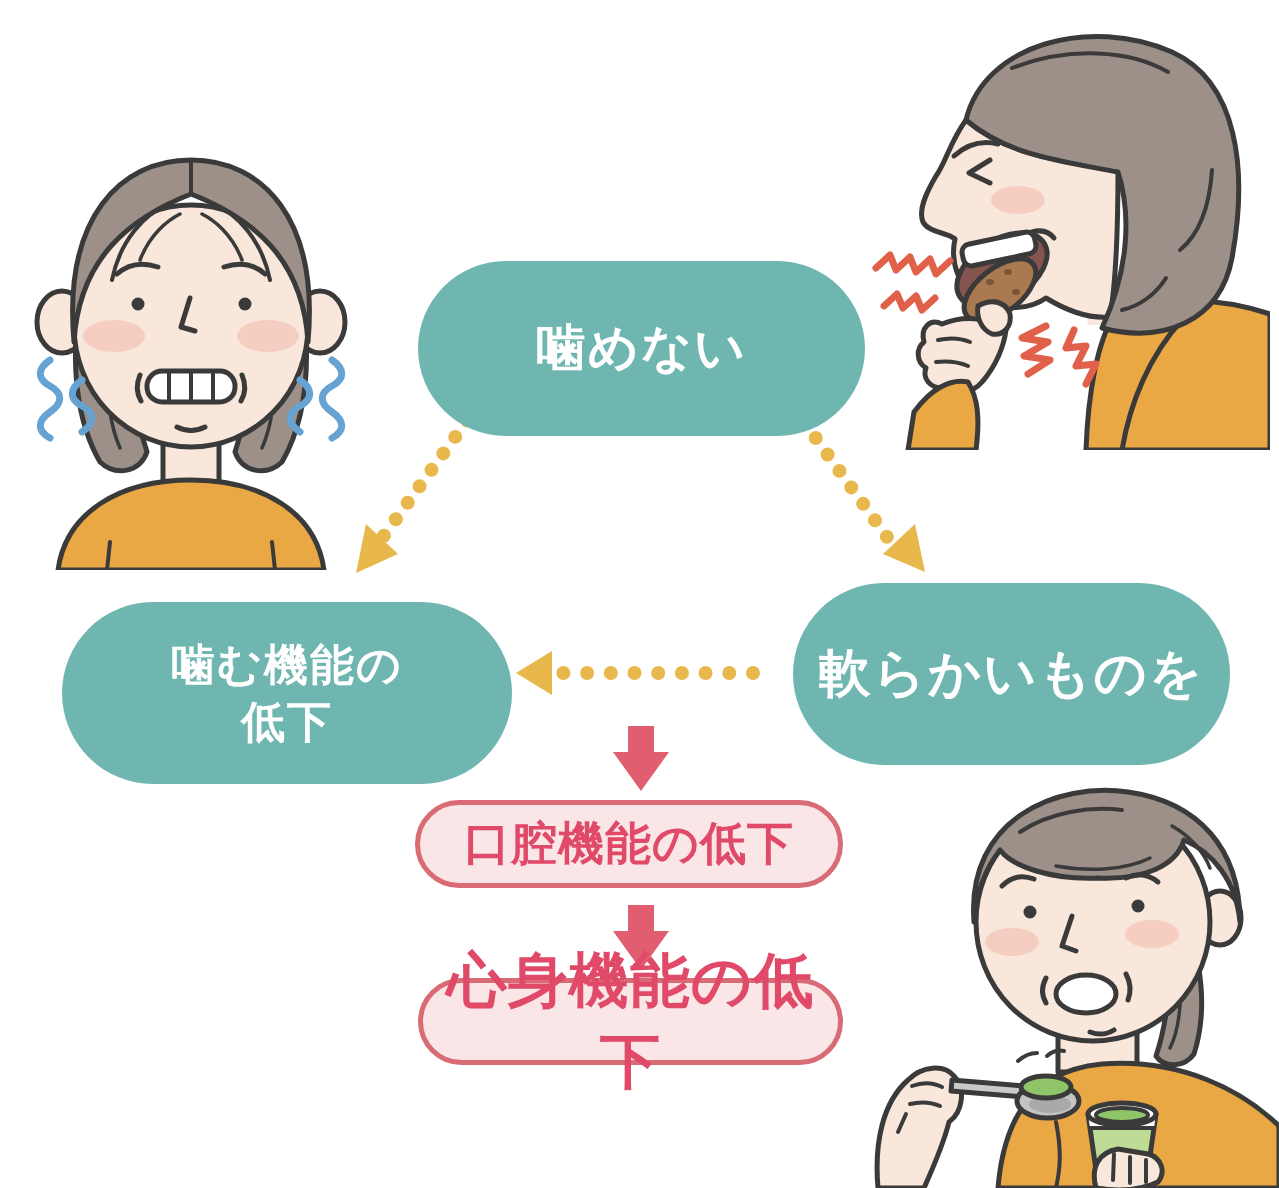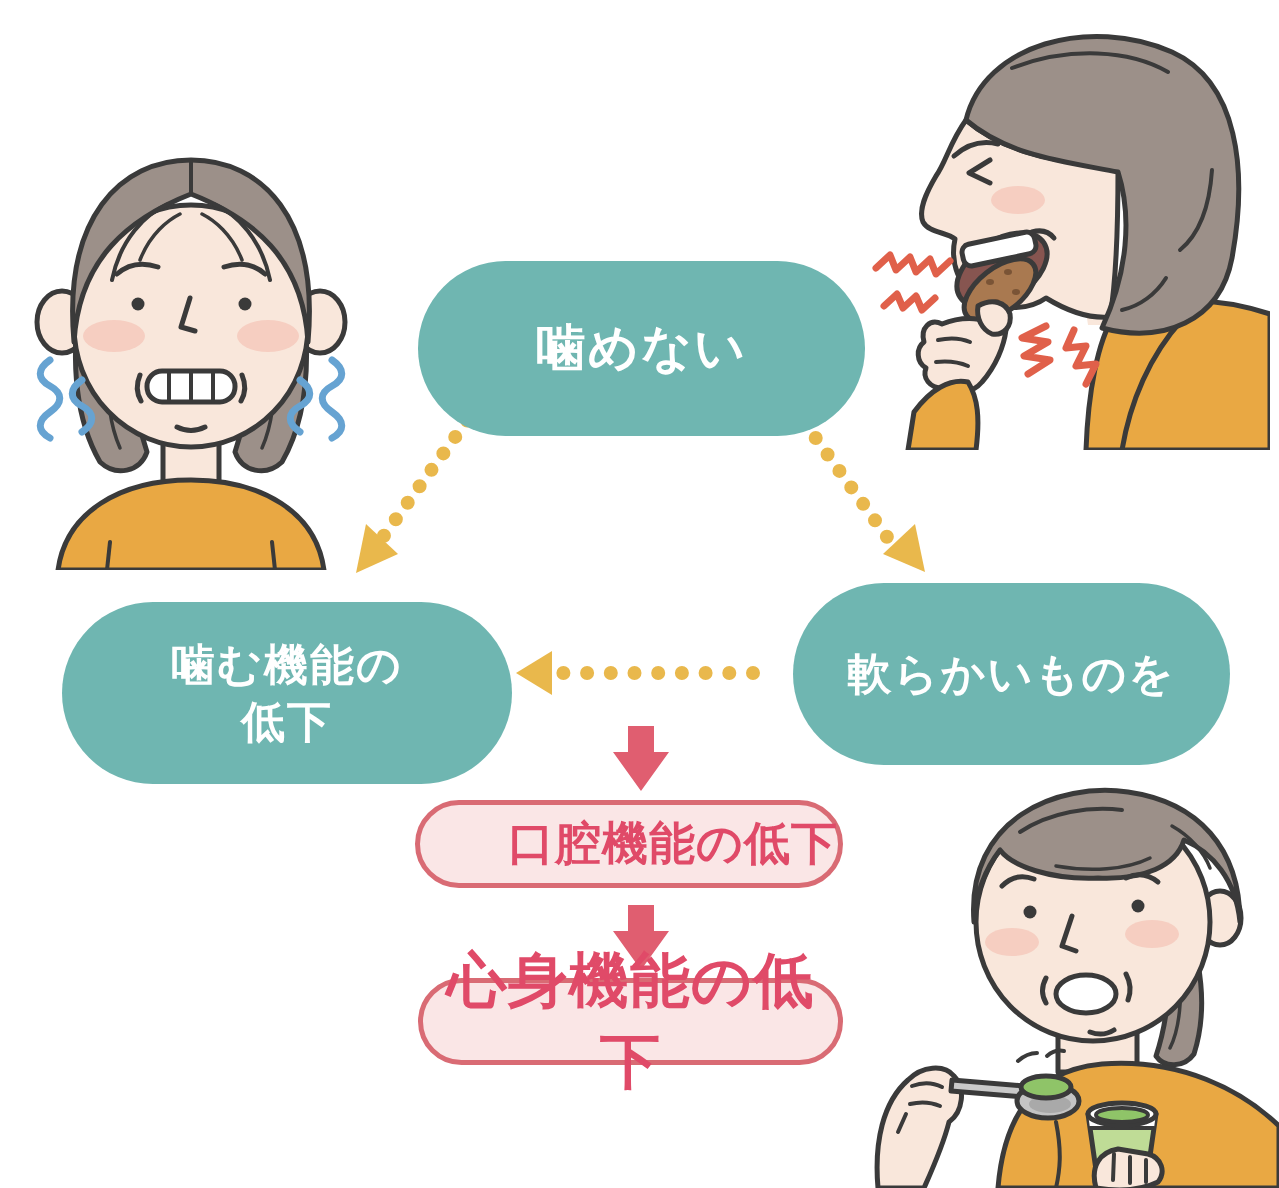--- a/index.html
+++ b/index.html
@@ -21,27 +21,27 @@
   .block-arrow{fill:var(--arrow-red);stroke:none;}
 
   .teal-node{
     position:absolute;background:var(--teal);border-radius:999px;
     color:#ffffff;font-weight:700;display:flex;flex-direction:column;
     align-items:center;justify-content:center;text-align:center;
     letter-spacing:2px;
   }
   #node-cannot-chew{left:418px;top:213px;width:447px;height:175px;font-size:50px;margin-top:48px;}
   #node-chew-decline{left:62px;top:583px;width:450px;height:182px;font-size:44px;line-height:1.3;margin-top:19px;}
-  #node-soft-foods{left:793px;top:583px;width:437px;height:182px;font-size:44px;line-height:1.3;}
+  #node-soft-foods{left:793px;top:583px;width:437px;height:182px;font-size:52px;line-height:1.3;}
 
   .pink-node{
     position:absolute;background:var(--pink-fill);
     border:5px solid var(--pink-border);border-radius:48px;
     color:var(--pink-text);font-weight:700;display:flex;
-    align-items:center;justify-content:flex-end;text-align:center;
+    align-items:center;justify-content:center;text-align:center;
     box-sizing:border-box;letter-spacing:1px;
   }
   #node-oral{left:415px;top:800px;width:428px;height:88px;font-size:46px;}
   #node-mindbody{left:418px;top:978px;width:425px;height:87px;font-size:60px;}
 
   .illu{position:absolute;}
   #illu-worried{left:20px;top:130px;width:350px;height:440px;}
   #illu-biting{left:850px;top:10px;width:420px;height:440px;}
   #illu-spoon{left:850px;top:770px;width:429px;height:418px;}
 </style>

